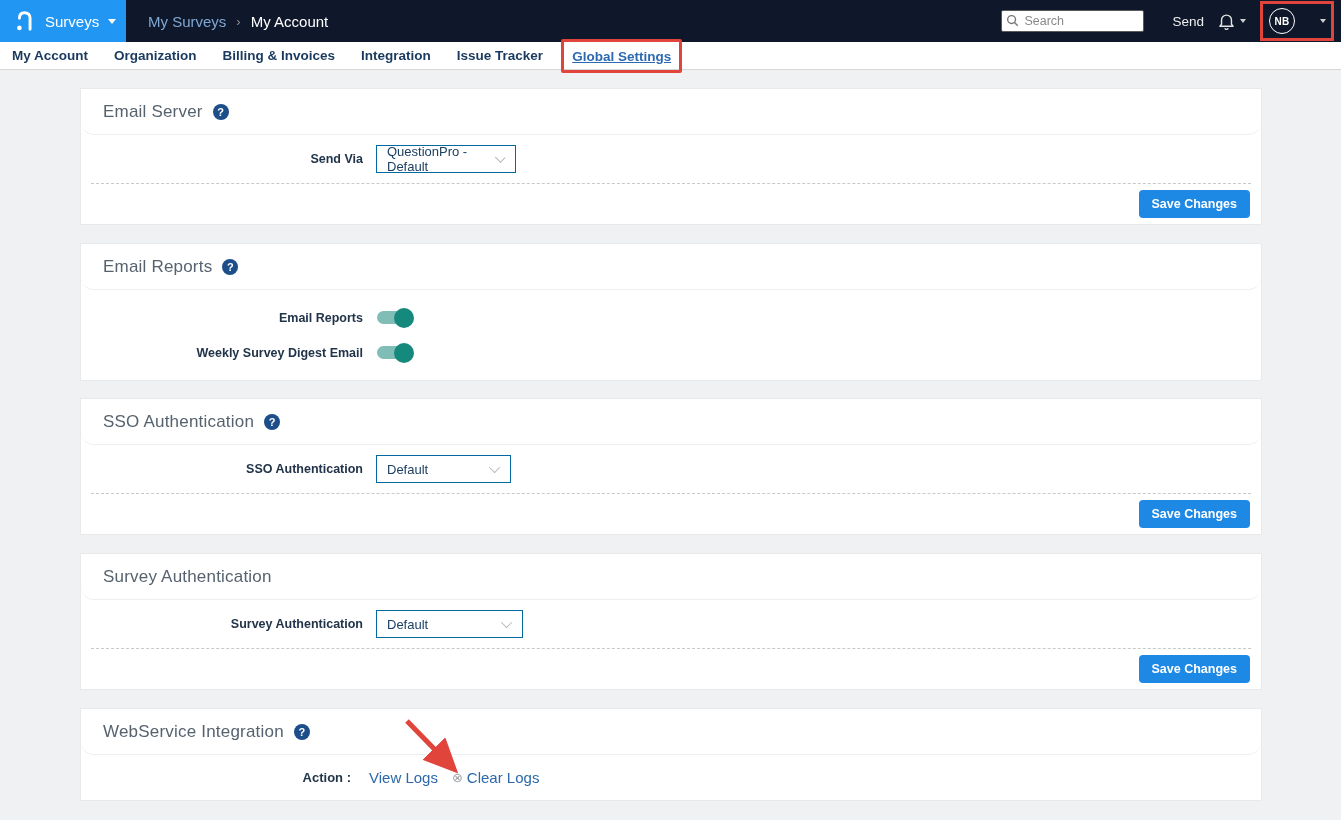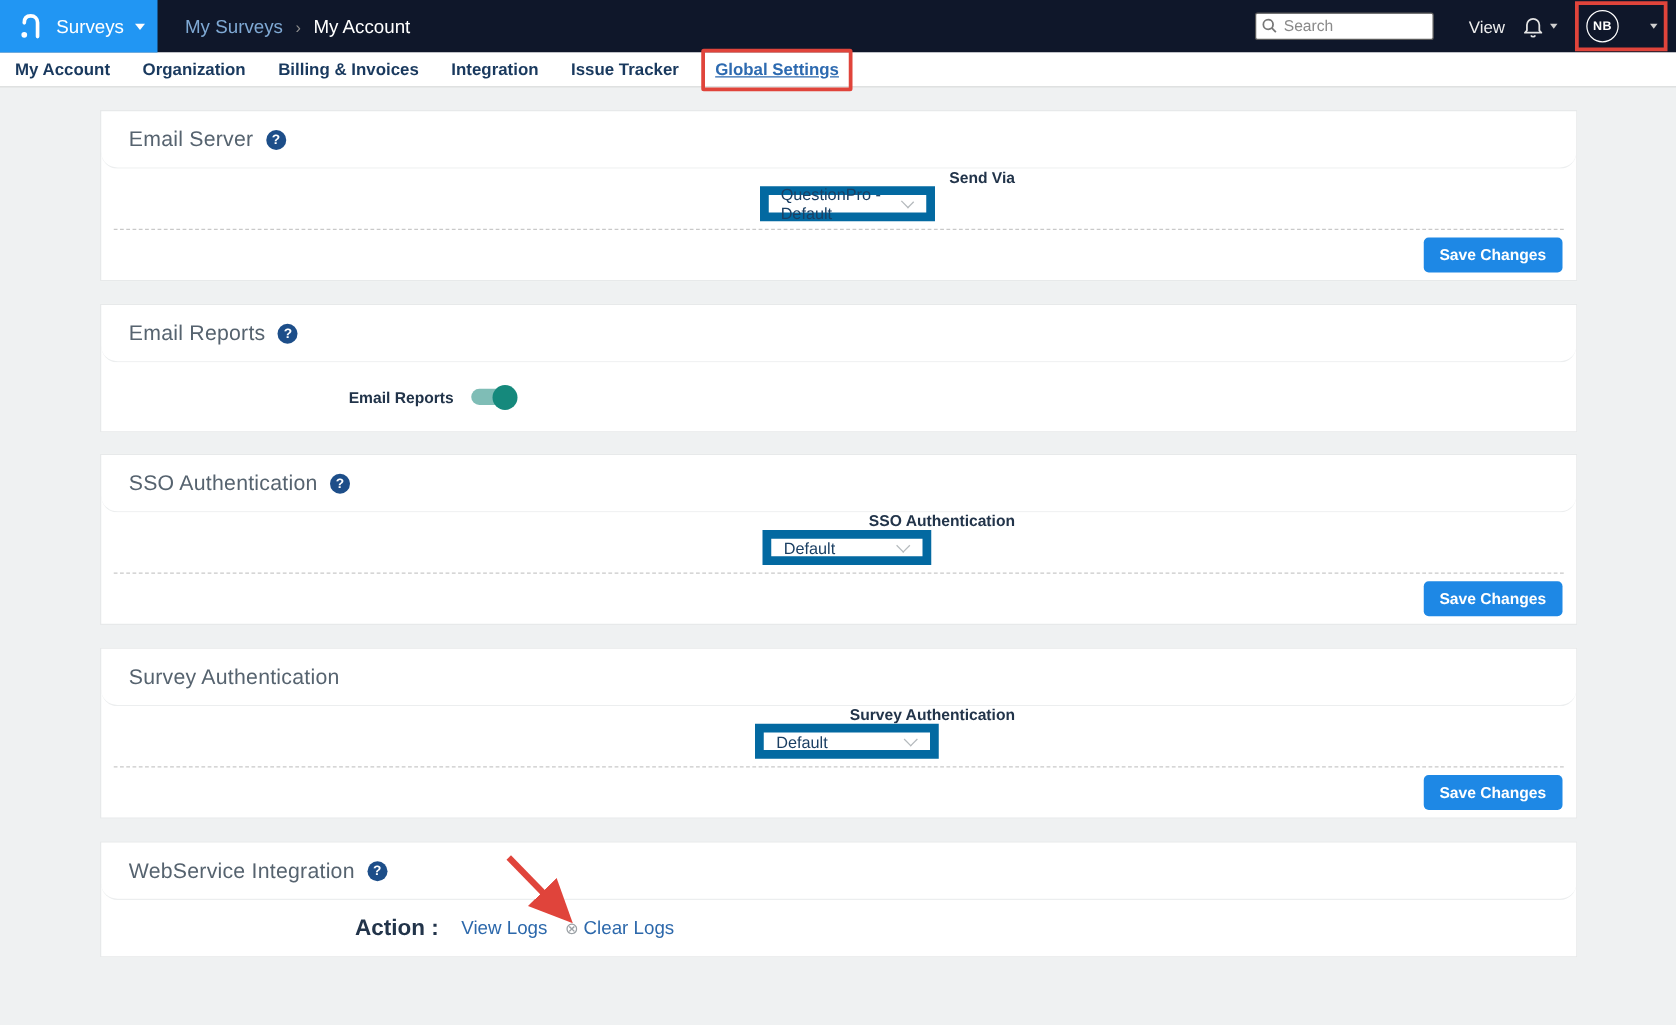--- a/index.html
+++ b/index.html
@@ -47,45 +47,45 @@
 
   
   .content { position:relative; }
   .card { width:1182px; margin-left:80px; background:#fff; border:1px solid #e7e9ea; }
   .card-head { height:46px; display:flex; align-items:center; padding-left:22px;
     border-bottom:1px solid #eceeef;border-radius:13px; }
   .card-title { font-size:17px; color:#56636f; letter-spacing:.2px; }
   .help-badge { width:16px; height:16px; border-radius:50%; background:#1d4e89;
     color:#fff; font-size:11px; font-weight:bold; display:flex; align-items:center;
     justify-content:center; margin-left:10px; cursor:pointer; }
-  .form-row { height:48px; display:flex; align-items:center;flex-direction:column; }
+  .form-row { height:48px; display:flex; align-items:center; }
   .row-label { width:282px; text-align:right; font-size:12.5px; font-weight:bold;
     color:#22344a; }
   .row-control { margin-left:13px; }
-  .dropdown { height:28px; border:7px solid #0369a1; background:#fff; display:flex;
+  .dropdown { height:28px; border:1px solid #0369a1; background:#fff; display:flex;
     align-items:center; justify-content:space-between; padding:0 10px; cursor:pointer; }
   .dd-text { font-size:13px; color:#1b3f63; }
   .dd-chev { width:8px; height:8px; border-left:1.6px solid #b5babd;
     border-bottom:1.6px solid #b5babd; transform:rotate(-45deg) translateY(-2px); }
   .w140 { width:140px; } .w135 { width:135px; } .w147 { width:147px; }
   .dashed-sep { border-top:1px dashed #c9c9c9; margin:0 10px; }
   .save-row { height:40px; display:flex; align-items:center; justify-content:flex-end;
     padding-right:11px; }
   .save-btn { background:#1e88e5; color:#fff; border:none; border-radius:4px;
     font-size:12.5px; font-weight:bold; padding:7px 13px; cursor:pointer;
     font-family:inherit; }
   .toggle-body { padding-top:10px; padding-bottom:10px; }
   .toggle-row { height:35px; display:flex; align-items:center; }
   .switch { position:relative; width:34px; height:13px; border-radius:7px;
     background:#7fbdb6; margin-left:14px; cursor:pointer; }
   .switch .knob { position:absolute; right:-3px; top:-3.5px; width:20px; height:20px;
     border-radius:50%; background:#15897c; }
   .gap18 { height:18px; } .gap17 { height:17px; }
   .action-row { height:45px; display:flex; align-items:center; }
-  .action-label { width:270px; text-align:right; font-size:18px; font-weight:bold;
+  .action-label { width:270px; text-align:right; font-size:13px; font-weight:bold;
     color:#22344a; }
   .link { font-size:15px; color:#2c68ab; cursor:pointer; }
   .view-logs { margin-left:18px; }
   .clear-wrap { display:flex; align-items:center; margin-left:14px; cursor:pointer; }
   .clear-ic { color:#9aa0a5; font-size:13px; margin-right:4px; }
   .arrow-annot { position:absolute; left:318px; top:7px; width:62px; height:58px;
     pointer-events:none; }
 </style>
 </head>
 <body>
@@ -105,21 +105,21 @@
     <span class="crumb-current">My Account</span>
   </div>
   <div class="topbar-right">
     <div class="searchbox">
       <svg class="search-ic" width="13" height="13" viewBox="0 0 14 14">
         <circle cx="6" cy="6" r="4.2" fill="none" stroke="#777" stroke-width="1.5"></circle>
         <line x1="9.2" y1="9.2" x2="12.6" y2="12.6" stroke="#777" stroke-width="1.5"></line>
       </svg>
       <input type="text" placeholder="Search" style="">
     </div>
-    <span class="help-label">View</span>
+    <span class="help-label">Send</span>
     <div class="bell-wrap">
       <svg width="17" height="19" viewBox="0 0 24 26" fill="none" stroke="#e4e4e4" stroke-width="2" stroke-linejoin="round">
         <path d="M19 17v-6a7 7 0 1 0-14 0v6l-2.3 2.6h18.6z"></path>
         <path d="M9.6 22.5a2.6 2.6 0 0 0 4.8 0"></path>
       </svg>
       <span class="caret-sm"></span>
     </div>
     <div class="avatar-annot">
       <div class="avatar-circle">NB</div>
       <span class="caret-sm"></span>
@@ -166,20 +166,26 @@
       <span class="card-title">Email Reports</span>
       <span class="help-badge">?</span>
     </div>
     <div class="toggle-body">
       <div class="toggle-row">
         <span class="row-label">Email Reports</span>
         <span class="switch">
             <span class="knob"></span>
           </span>
       </div>
+      <div class="toggle-row">
+        <span class="row-label">Weekly Survey Digest Email</span>
+        <span class="switch">
+            <span class="knob"></span>
+          </span>
+      </div>
     </div>
   </div>
 
   <div class="gap17"></div>
 
   <div class="card">
     <div class="card-head">
       <span class="card-title">SSO Authentication</span>
       <span class="help-badge">?</span>
     </div>

